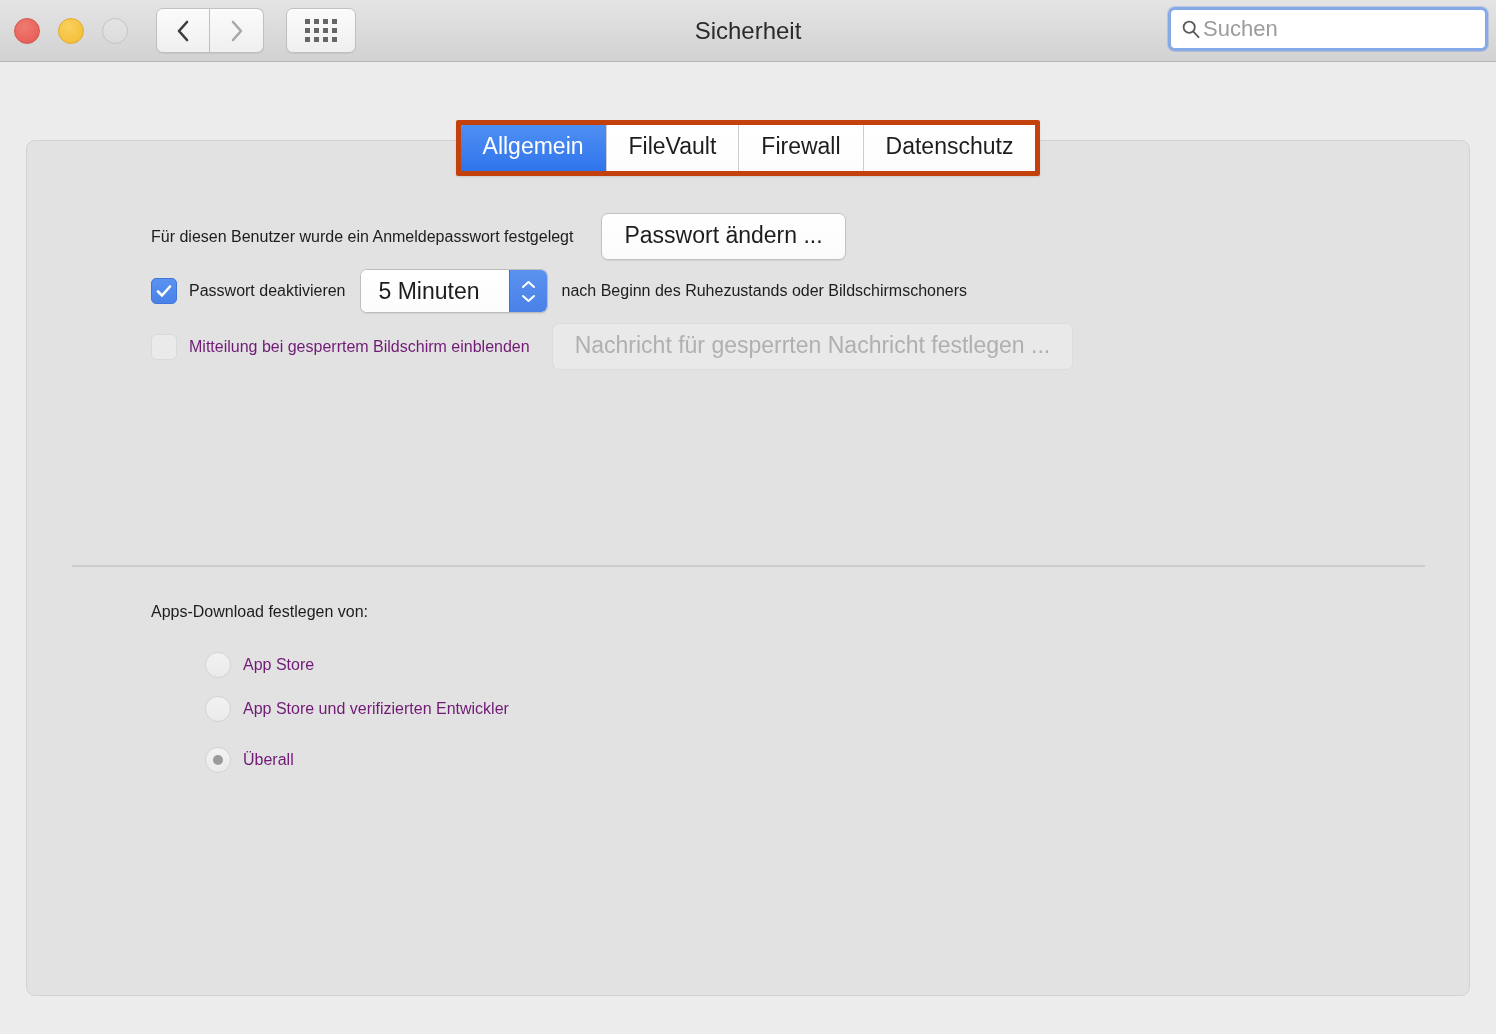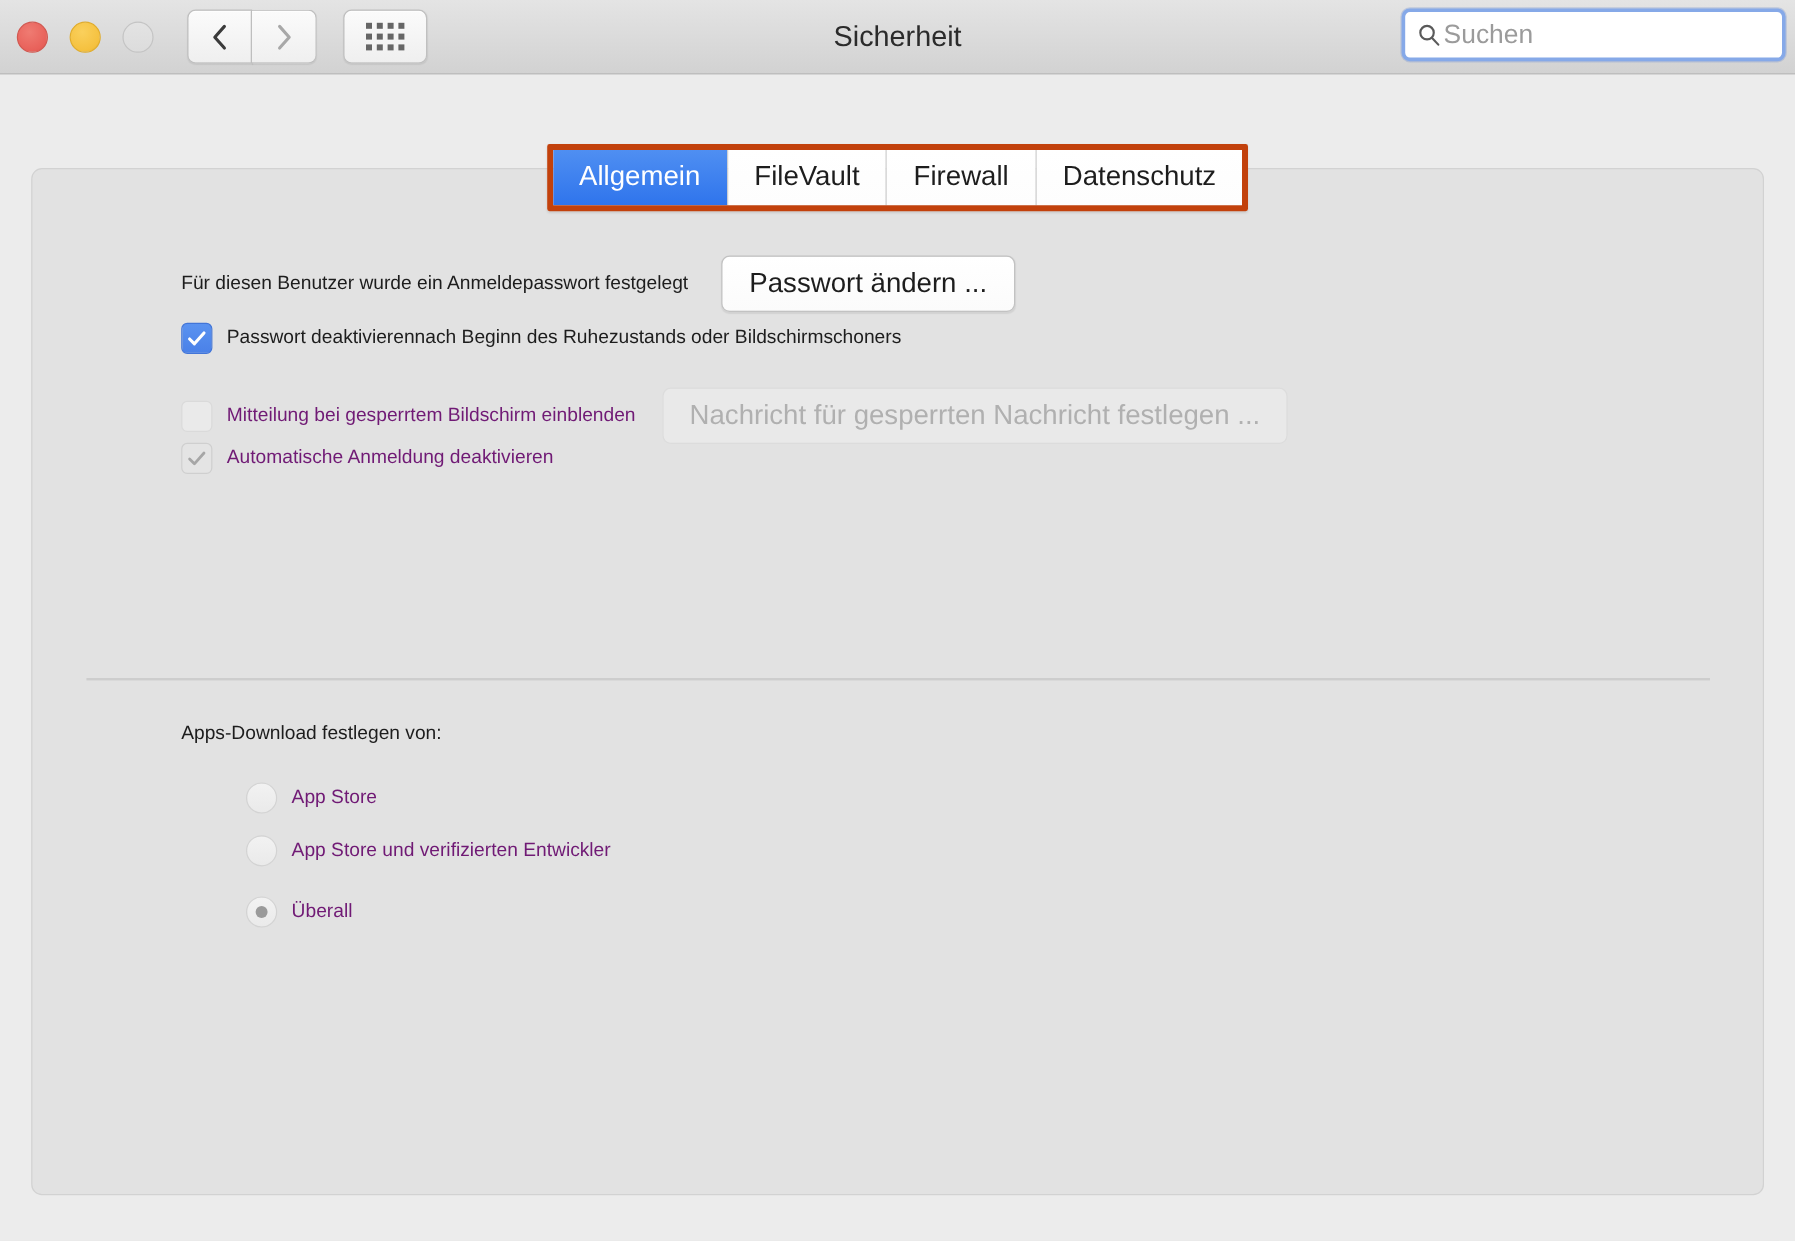--- a/index.html
+++ b/index.html
@@ -356,38 +356,41 @@
   </div>
 
   <div class="row" style="left:124px; top:128px;">
     <span class="cbox on">
       <svg class="chk" viewBox="0 0 18 18">
         <polyline points="3,9.5 7,13.5 15,4.5" fill="none" stroke="#ffffff" stroke-width="2.6" stroke-linecap="round" stroke-linejoin="round"></polyline>
       </svg>
     </span>
     <span class="lbl">Passwort deaktivieren</span>
 
+    <span class="combo">
+      <span class="combo-value">5 Minuten</span>
+      <span class="stepper">
+        <svg viewBox="0 0 17 11">
+          <polyline points="3,8 8.5,3 14,8" fill="none" stroke="#ffffff" stroke-width="2" stroke-linecap="round" stroke-linejoin="round"></polyline>
+        </svg>
+        <svg viewBox="0 0 17 11">
+          <polyline points="3,3 8.5,8 14,3" fill="none" stroke="#ffffff" stroke-width="2" stroke-linecap="round" stroke-linejoin="round"></polyline>
+        </svg>
+      </span>
+    </span>
 
     <span class="lbl">nach Beginn des Ruhezustands oder Bildschirmschoners</span>
   </div>
 
   <div class="row" style="left:124px; top:182px;">
     <span class="cbox off-dim"></span>
     <span class="lbl dim">Mitteilung bei gesperrtem Bildschirm einblenden</span>
     <button class="pushbtn disabled" style="margin-left:22px;">Nachricht für gesperrten Nachricht festlegen ...</button>
   </div>
 
-  <div class="row" style="left:124px; top:228px;">
-    <span class="cbox on-dim">
-      <svg class="chk" viewBox="0 0 18 18">
-        <polyline points="3,9.5 7,13.5 15,4.5" fill="none" stroke="#a6a6a6" stroke-width="2.3" stroke-linecap="round" stroke-linejoin="round"></polyline>
-      </svg>
-    </span>
-    <span class="lbl dim">Automatische Anmeldung deaktivieren</span>
-  </div>
 
   <div class="divider"></div>
 
   <div class="row" style="left:124px; top:462px;">
     <span class="lbl">Apps-Download festlegen von:</span>
   </div>
 
   <div class="row" style="left:178px; top:511px;">
     <span class="radio"></span>
     <span class="lbl dim">App Store</span>

